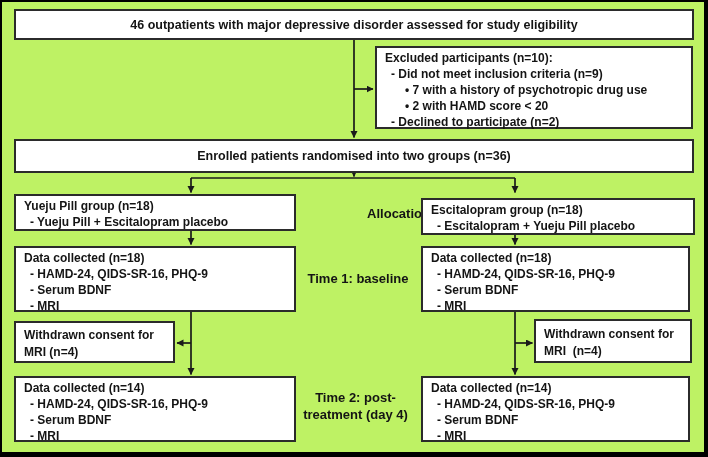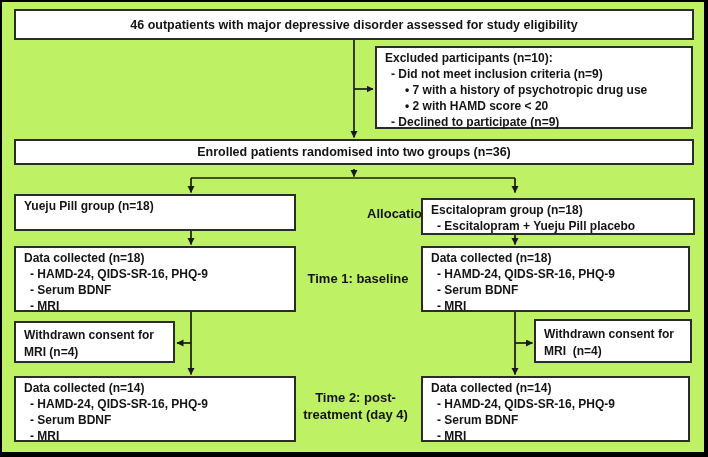--- a/index.html
+++ b/index.html
@@ -94,29 +94,30 @@
 
   <div class="box center" style="left:12px; top:7px; width:680px; height:31px;">
     <span>46 outpatients with major depressive disorder assessed for study eligibility</span>
   </div>
 
   <div class="box lines" style="left:373px; top:44px; width:318px; height:83px;">
     <div class="line">Excluded participants (n=10):</div>
     <div class="line ind1">- Did not meet inclusion criteria (n=9)</div>
     <div class="line ind2">• 7 with a history of psychotropic drug use</div>
     <div class="line ind2">• 2 with HAMD score &lt; 20</div>
-    <div class="line ind1">- Declined to participate (n=9)</div>
+    <div class="line ind1">- Declined to participate (n=2)</div>
   </div>
 
-  <div class="box center" style="left:12px; top:137px; width:680px; height:26px;justify-content:center;">
+  <div class="box center" style="left:12px; top:137px; width:680px; height:34px;justify-content:center;">
     <span>Enrolled patients randomised into two groups (n=36)</span>
   </div>
 
   <div class="box lines" style="left:12px; top:192px; width:282px; height:37px;">
     <div class="line">Yueju Pill group (n=18)</div>
+    <div class="line ind1">- Yueju Pill + Escitalopram placebo</div>
   </div>
 
   <div class="stage-label" style="left:292px; top:203px; width:127px;padding-left:41px;">
     <span>Allocation</span>
   </div>
 
   <div class="box lines" style="left:419px; top:196px; width:274px; height:37px;">
     <div class="line">Escitalopram group (n=18)</div>
     <div class="line ind1">- Escitalopram + Yueju Pill placebo</div>
   </div>

